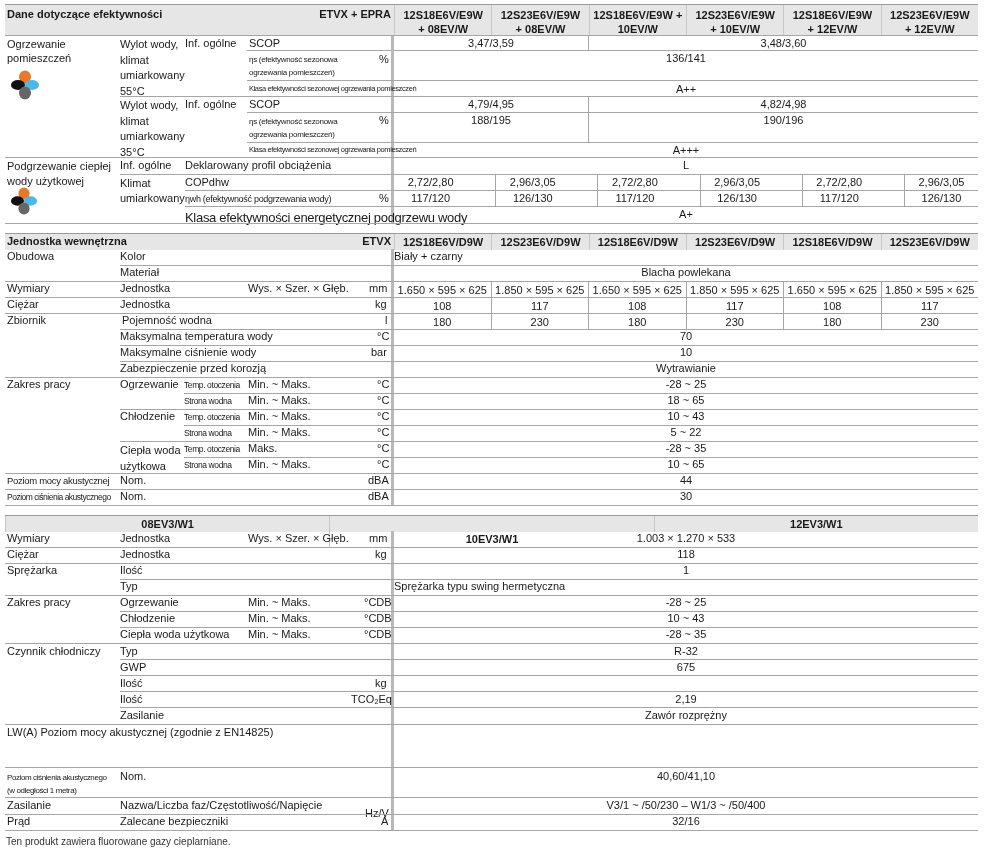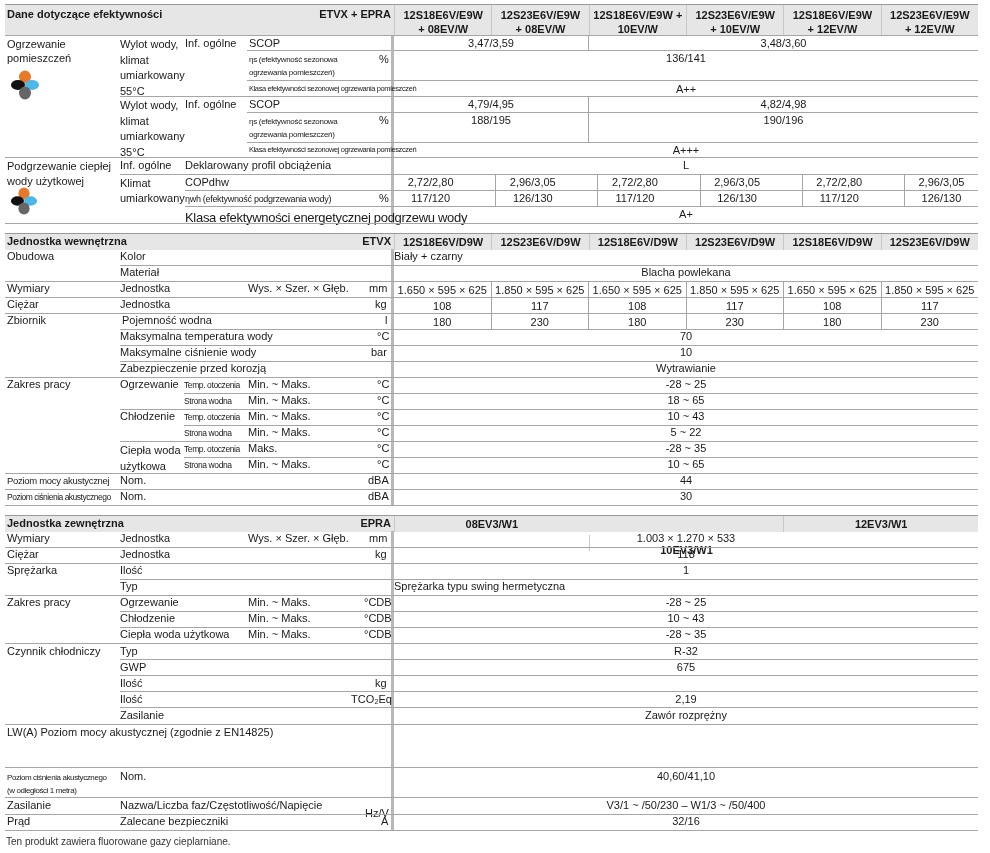--- a/index.html
+++ b/index.html
@@ -308,26 +308,22 @@
   <div class="abs" style="left:0;top:240px;width:973px;height:1px;background:#a6a6a6;"></div>
   <div class="abs" style="left:2px;top:243px;font-size:8.5px;letter-spacing:-0.5px;">Poziom ciśnienia akustycznego</div>
   <div class="abs" style="left:115px;top:241px;">Nom.</div>
   <div class="abs" style="left:363px;top:241px;">dBA</div>
   <div class="abs" style="left:389px;top:241px;width:584px;text-align:center;">30</div>
   <div class="abs" style="left:0;top:256px;width:973px;height:1px;background:#a6a6a6;"></div>
 </div>
 
 <div class="tbl" style="top:515px;">
   <div class="hdr" style="height:16px;">
-    <div class="lbl" style="padding-top:1px;">
-      <span>Jednostka zewnętrzna</span>
-      <span>EPRA</span>
-    </div>
     <div class="c" style="padding:1px 0;">08EV3/W1</div>
-    <div class="c" style="padding:8px 0;margin-top:19px;">10EV3/W1</div>
+    <div class="c" style="padding:16px 0;">10EV3/W1</div>
     <div class="c" style="padding:1px 0;">12EV3/W1</div>
   </div>
 </div>
 
 <div style="position:absolute;left:5px;top:531px;width:973px;height:300px;">
   <div style="position:absolute;left:386px;top:0;width:3px;height:300px;background:#b8b8b8;"></div>
 
   <div class="abs" style="left:2px;top:1px;">Wymiary</div>
   <div class="abs" style="left:115px;top:1px;">Jednostka</div>
   <div class="abs" style="left:243px;top:1px;">Wys. × Szer. × Głęb.</div>

